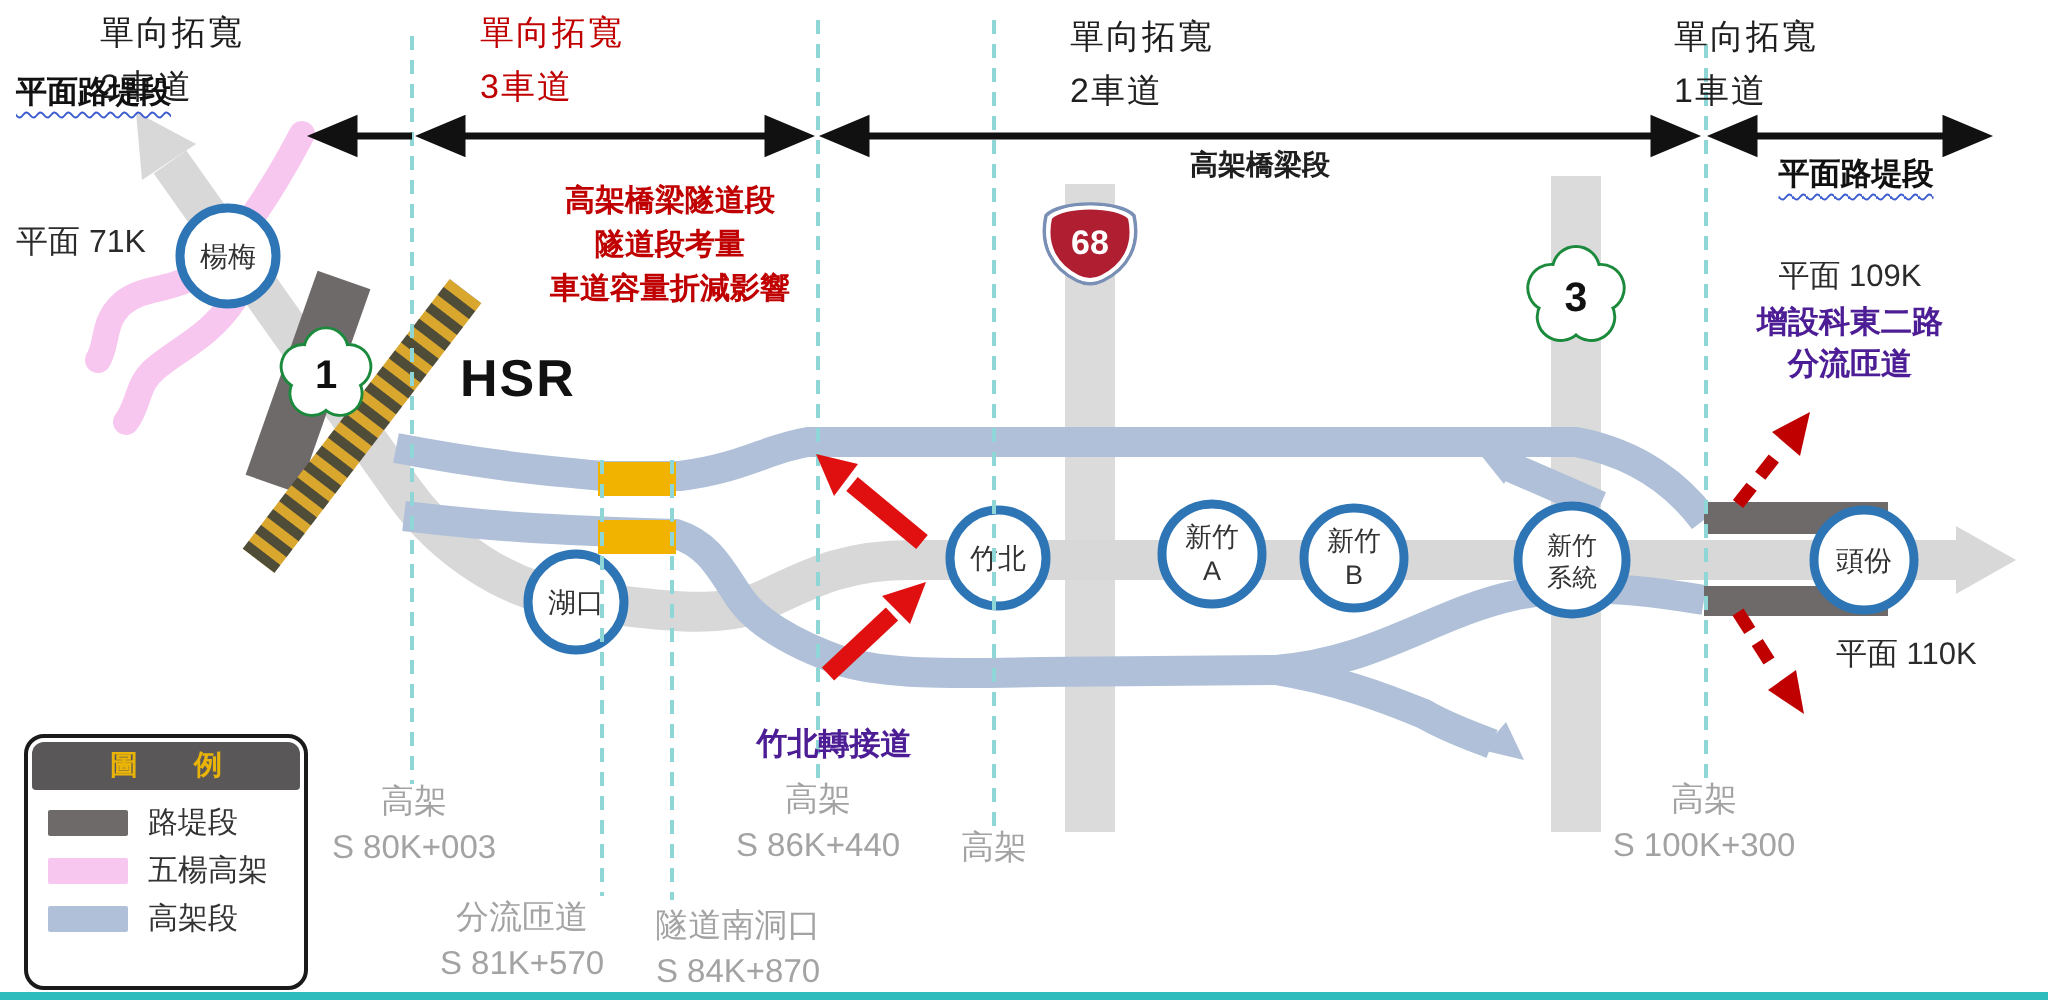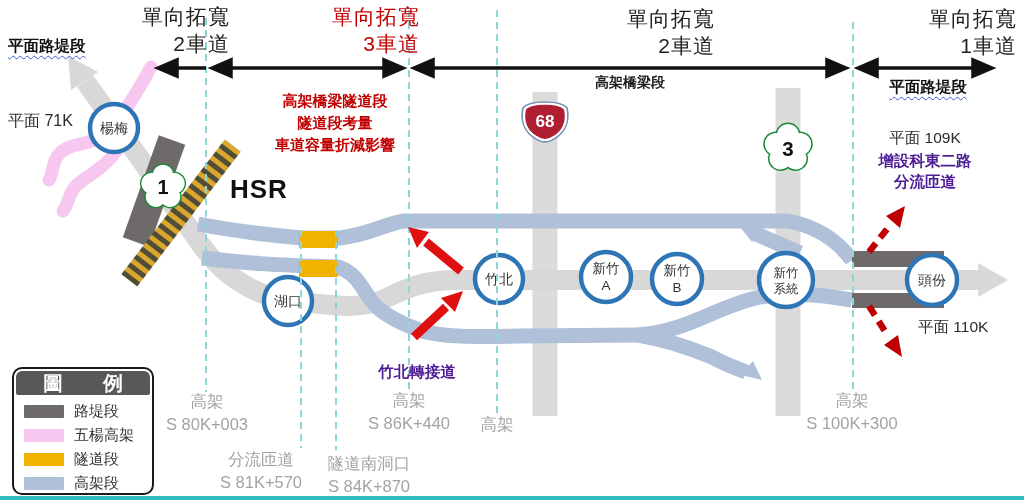--- a/index.html
+++ b/index.html
@@ -1,34 +1,34 @@
 <!DOCTYPE html>
 <html><head>
 <meta charset="utf-8">
 <style>
   html,body{margin:0;padding:0;background:#fff;}
   #stage{position:relative;width:1024px;height:502px;background:#fff;overflow:hidden;
          font-family:"Liberation Sans","DejaVu Sans",sans-serif;}
   #roadmap{position:absolute;left:0;top:0;z-index:1;}
   .lbl{position:absolute;z-index:5;white-space:nowrap;}
-  .sec-title{width:180px;text-align:right;font-size:21px;line-height:27px;color:#1f1f1f;letter-spacing:1px;}
+  .sec-title{width:180px;text-align:left;font-size:17px;line-height:27px;color:#1f1f1f;letter-spacing:1px;}
   .sec-title.red{color:#C00000;}
   .sec-notes{width:180px;text-align:center;font-size:15px;line-height:22px;font-weight:bold;color:#C00000;}
   .sub-seg{width:140px;text-align:center;font-size:14px;font-weight:bold;color:#1f1f1f;}
   .wavy{font-size:15.5px;font-weight:bold;color:#111;
         text-decoration:underline wavy #3b5bd0 1px;text-underline-offset:4px;}
   .kmlbl{font-size:15.5px;color:#2b2b2b;}
   .redlbl{font-weight:bold;color:#4c1d95;font-size:15.5px;text-align:center;}
   .chain{position:absolute;z-index:5;text-align:center;color:#A3A3A3;font-size:16.5px;line-height:23px;}
   .hsr{font-weight:bold;font-size:26px;color:#111;letter-spacing:1px;}
   
   #legend{position:absolute;left:12px;top:367px;width:142px;height:128px;z-index:6;
           background:#fff;border:2.5px solid #1a1a1a;border-radius:10px;box-sizing:border-box;}
-  #legend .hd{margin:2px 2px 4px 2px;height:24px;background:#595757;color:#ffffff;
-              border-radius:6px 6px 2px 2px;font-size:20px;font-weight:bold;
+  #legend .hd{margin:2px 2px 4px 2px;height:24px;background:#595757;color:#eab308;
+              border-radius:6px 6px 2px 2px;font-size:14px;font-weight:bold;
               display:flex;align-items:center;justify-content:center;}
   #legend .row{display:flex;align-items:center;gap:10px;padding-left:10px;height:24px;}
   #legend .sw{width:40px;height:13px;border-radius:1px;}
   #legend .lab{font-size:15px;color:#333;}
   #tealrule{position:absolute;left:0;top:496px;width:1024px;height:4px;background:#2FBCBC;z-index:2;}
 </style>
 </head>
 <body>
 
 <div id="stage">
@@ -252,23 +252,19 @@
     <div class="hd">圖　　例</div>
     <div class="row">
       <div class="sw" style="background: rgb(110, 106, 105);"></div>
       <div class="lab">路堤段</div>
     </div>
     <div class="row">
       <div class="sw" style="background: rgb(247, 199, 239);"></div>
       <div class="lab">五楊高架</div>
     </div>
     <div class="row">
-      <div class="sw" style="background: rgb(242, 178, 0);"></div>
-      <div class="lab">隧道段</div>
-    </div>
-    <div class="row">
       <div class="sw" style="background: rgb(175, 192, 216);"></div>
       <div class="lab">高架段</div>
     </div>
   </div>
 
   <div id="tealrule"></div>
 </div>
 
 </body></html>

